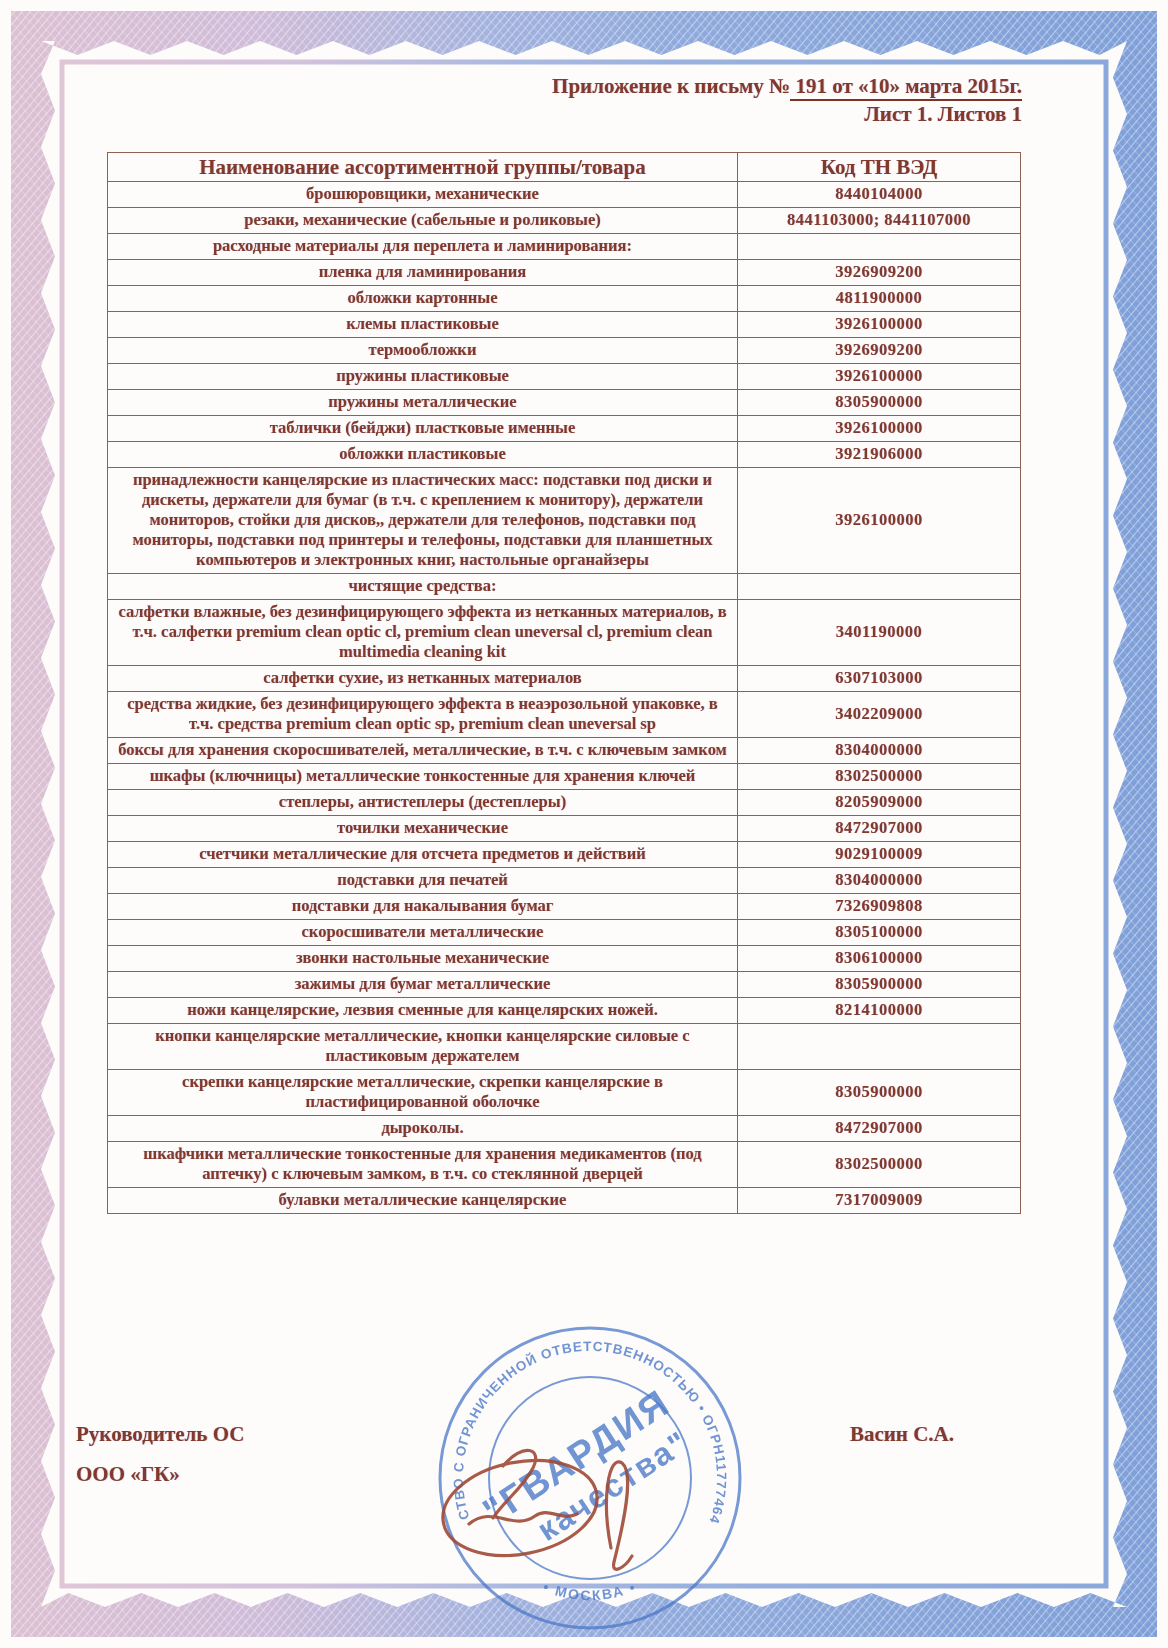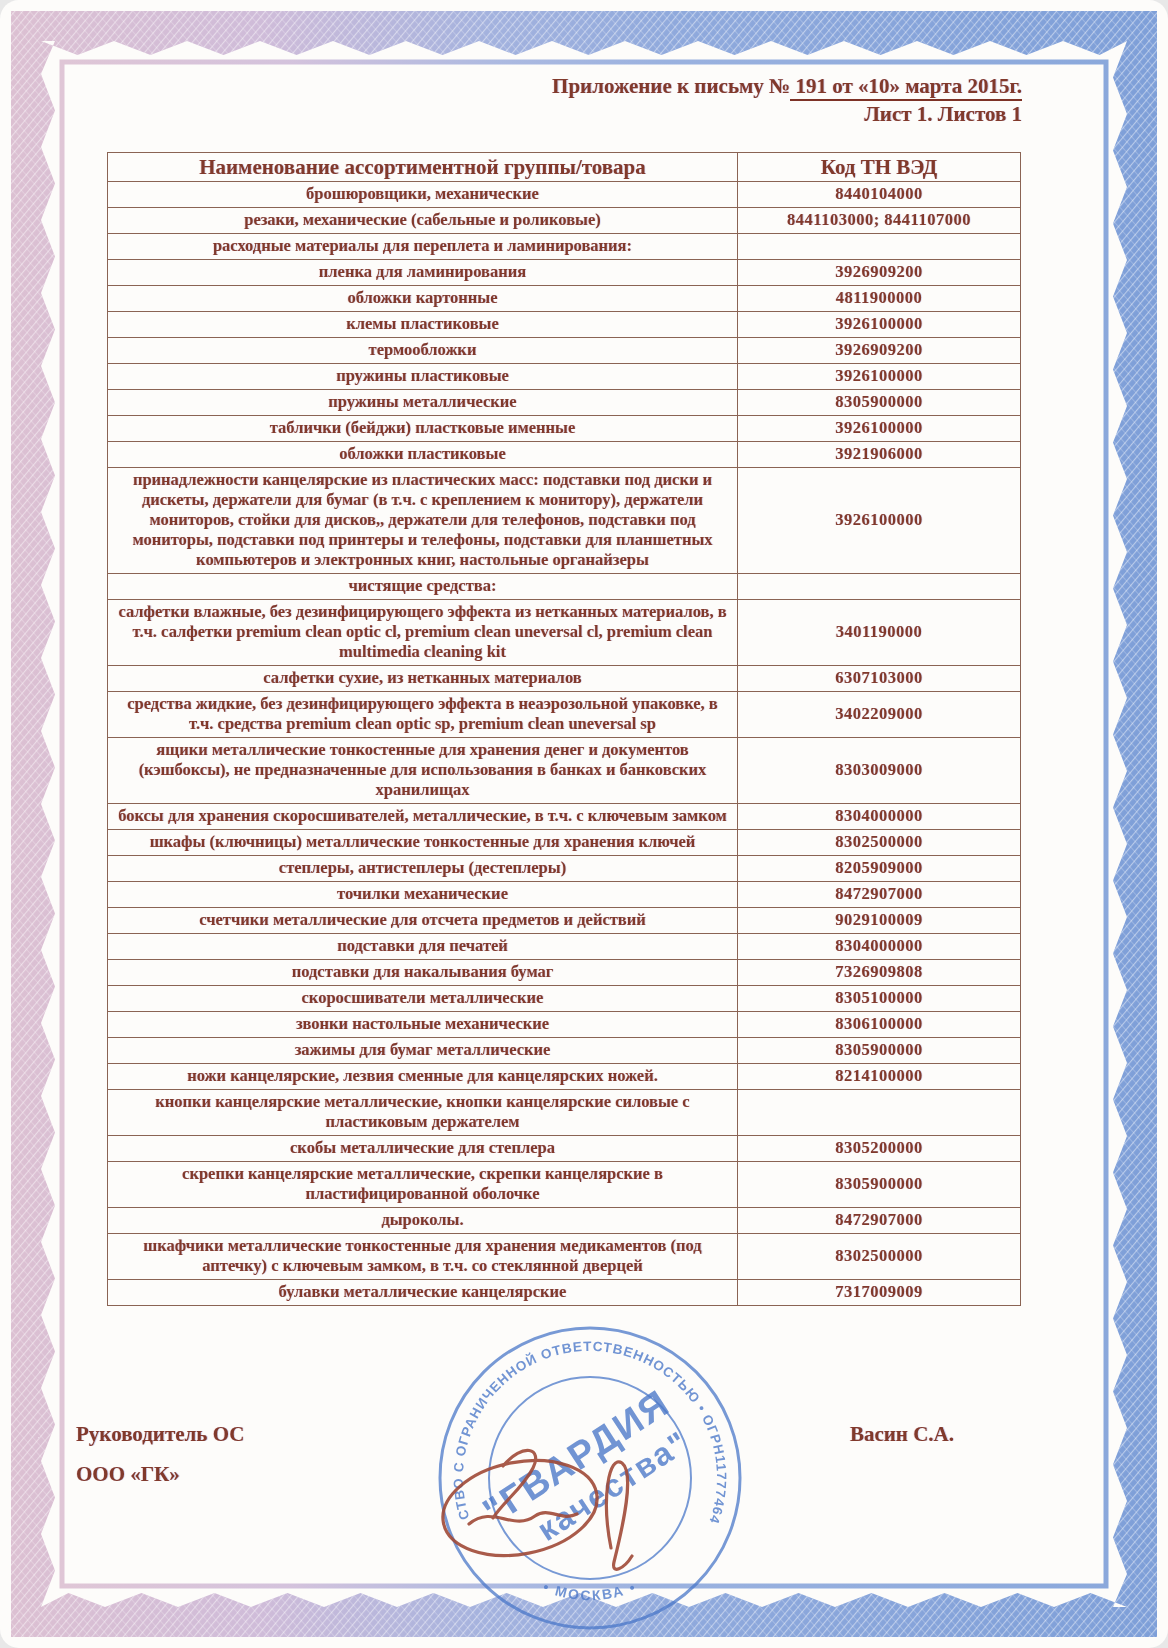--- a/index.html
+++ b/index.html
@@ -1,18 +1,18 @@
 <!DOCTYPE html>
 <html><head>
 <meta charset="utf-8">
 <style>
   html,body{margin:0;padding:0;}
   body{width:1168px;height:1648px;overflow:hidden;background:#e8e8e8;}
   .page{position:relative;width:1168px;height:1648px;background:#fdfcfa;
-        font-family:"Liberation Serif","DejaVu Serif",serif;border-radius:19px;}
+        font-family:"Liberation Serif","DejaVu Serif",serif;}
   #border-svg{position:absolute;left:0;top:0;z-index:0;}
   .ink{color:#81392b;font-weight:bold;
        text-shadow:0.8px 0 0 rgba(80,90,210,0.28), -0.6px 0 0 rgba(205,70,60,0.22);}
   .doc-header{position:absolute;top:72px;left:110px;width:912px;text-align:right;
               font-size:21px;line-height:28px;z-index:2;}
   .u{border-bottom:2px solid #7d3226;padding-bottom:1px;}
   .table-wrap{position:absolute;left:107px;top:152px;z-index:2;}
   table{border-collapse:collapse;width:913px;table-layout:fixed;}
   th,td{border:1px solid #8a6353;padding:2px 9px 3px;vertical-align:middle;
         color:#81392b;font-weight:bold;line-height:20px;
@@ -130,24 +130,20 @@
           </tr>
           <tr>
             <td class="name-cell">салфетки сухие, из нетканных материалов</td>
             <td class="code-cell">6307103000</td>
           </tr>
           <tr>
             <td class="name-cell">средства жидкие, без дезинфицирующего эффекта в неаэрозольной упаковке, в т.ч. средства premium clean optic sp, premium clean uneversal sp</td>
             <td class="code-cell">3402209000</td>
           </tr>
           <tr>
-            <td class="name-cell">ящики металлические тонкостенные для хранения денег и документов (кэшбоксы), не предназначенные для использования в банках и банковских хранилищах</td>
-            <td class="code-cell">8303009000</td>
-          </tr>
-          <tr>
             <td class="name-cell">боксы для хранения скоросшивателей, металлические, в т.ч. с ключевым замком</td>
             <td class="code-cell">8304000000</td>
           </tr>
           <tr>
             <td class="name-cell">шкафы (ключницы) металлические тонкостенные для хранения ключей</td>
             <td class="code-cell">8302500000</td>
           </tr>
           <tr>
             <td class="name-cell">степлеры,  антистеплеры (дестеплеры)</td>
             <td class="code-cell">8205909000</td>
@@ -180,24 +176,20 @@
             <td class="name-cell">зажимы для бумаг металлические</td>
             <td class="code-cell">8305900000</td>
           </tr>
           <tr>
             <td class="name-cell">ножи канцелярские,  лезвия сменные для канцелярских ножей.</td>
             <td class="code-cell">8214100000</td>
           </tr>
           <tr>
             <td class="name-cell">кнопки канцелярские металлические,  кнопки канцелярские силовые с пластиковым держателем</td>
             <td class="code-cell"></td>
-          </tr>
-          <tr>
-            <td class="name-cell">скобы металлические для степлера</td>
-            <td class="code-cell">8305200000</td>
           </tr>
           <tr>
             <td class="name-cell">скрепки канцелярские металлические,  скрепки канцелярские в пластифицированной оболочке</td>
             <td class="code-cell">8305900000</td>
           </tr>
           <tr>
             <td class="name-cell">дыроколы.</td>
             <td class="code-cell">8472907000</td>
           </tr>
           <tr>

